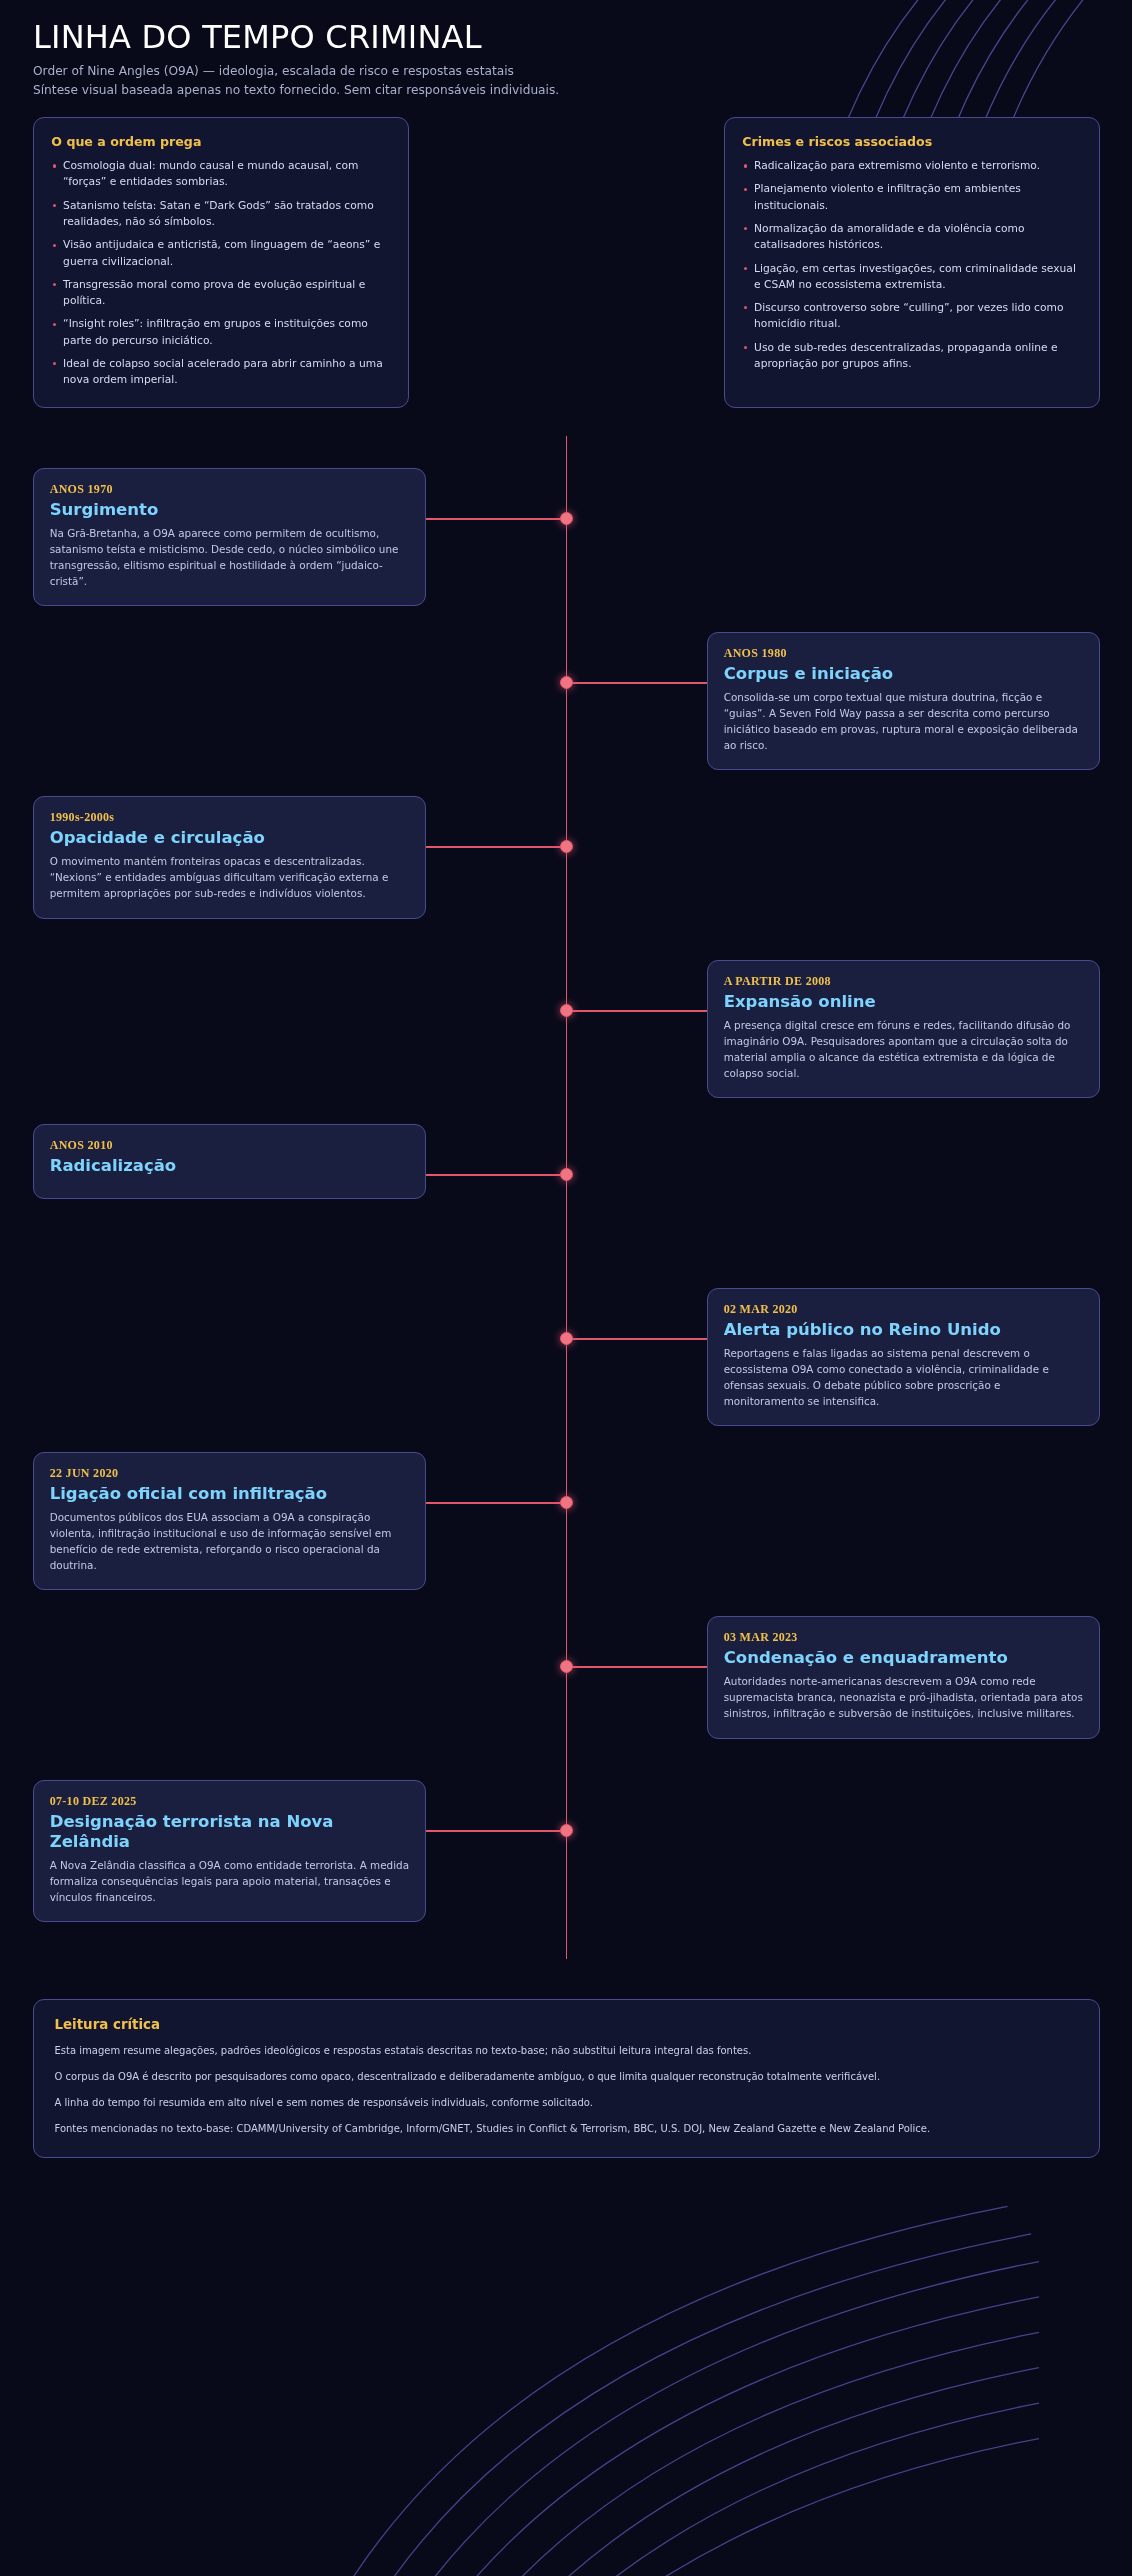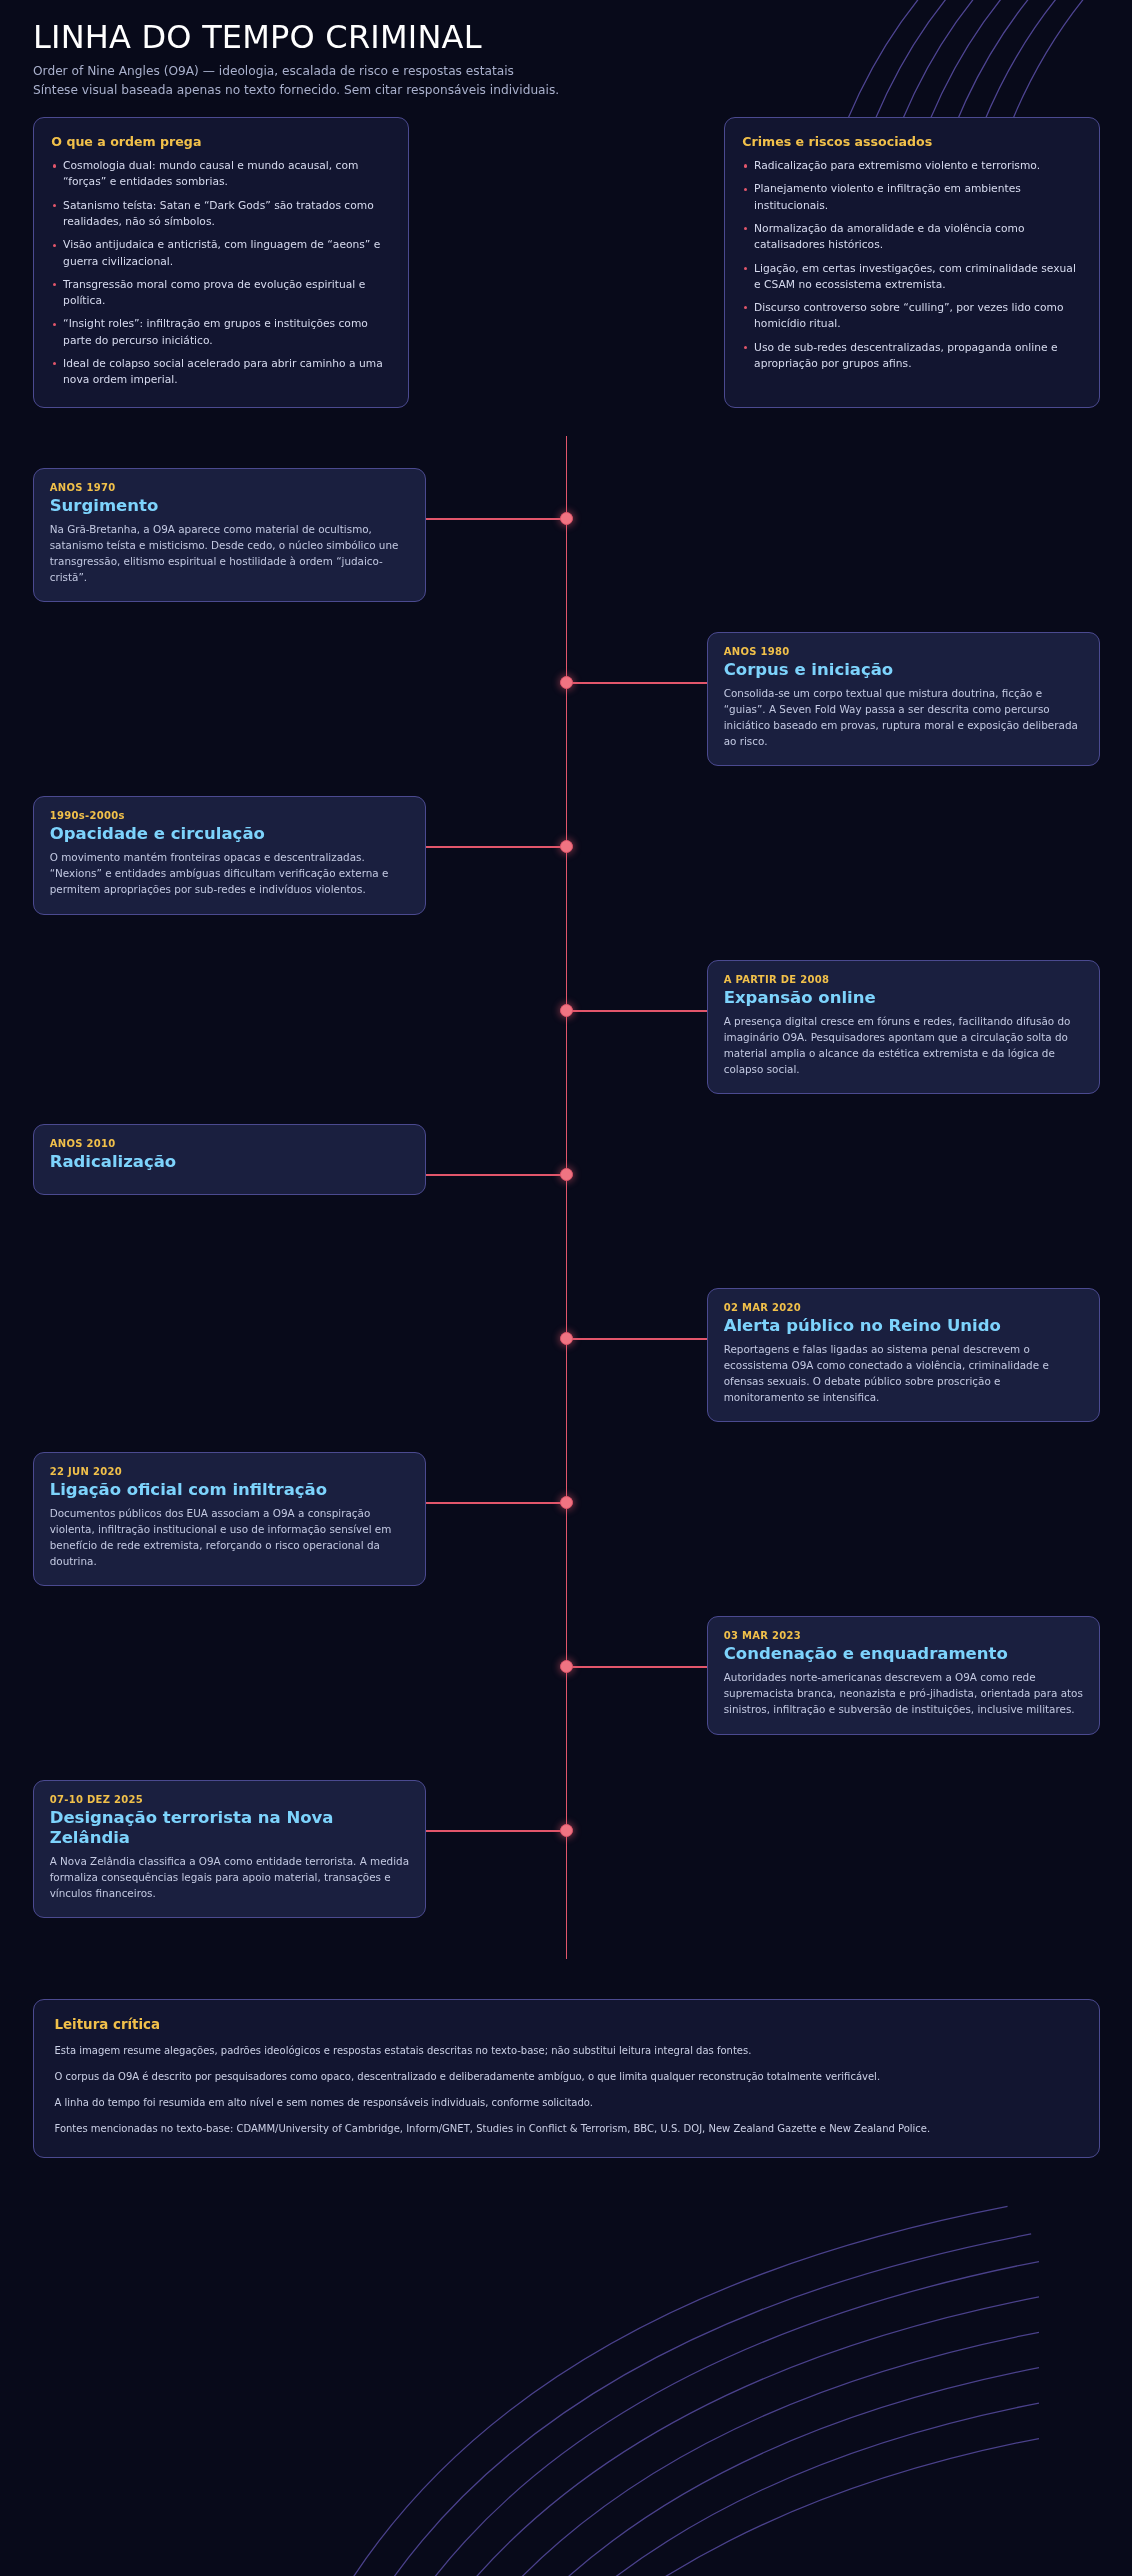--- a/index.html
+++ b/index.html
@@ -151,24 +151,25 @@
     background: #1a1f3f;
     border: 0.8px solid #4b4a90;
     border-radius: 11px;
     padding: 13.4px 15.7px 15.7px 15.7px;
   }
   .tl-item.left  .tl-card { left: 0; }
   .tl-item.right .tl-card { right: 0; }
 
   .tl-date {
     color: #f1c04a;
-    font-size: 10px;
+    font-size: 12px;
     font-weight: bold;
     letter-spacing: 0.3px;
     margin-bottom: 3.1px;
+    font-family: Liberation Serif, serif;
   }
   .tl-heading {
     color: #7dd3fc;
     font-size: 16.5px;
     font-weight: bold;
     line-height: 1.2;
     margin-bottom: 6.3px;
   }
   .tl-body {
     color: #c3c9e2;
@@ -266,21 +267,21 @@
 
   <div class="timeline">
     <div class="axis"></div>
     <div id="timeline-items">
         <div class="tl-item left">
           <div class="connector"></div>
           <div class="node"></div>
           <div class="tl-card">
             <div class="tl-date">ANOS 1970</div>
             <div class="tl-heading">Surgimento</div>
-            <div class="tl-body">Na Grã-Bretanha, a O9A aparece como material de ocultismo, satanismo teísta e misticismo. Desde cedo, o núcleo simbólico une transgressão, elitismo espiritual e hostilidade à ordem “judaico-cristã”.</div>
+            <div class="tl-body">Na Grã-Bretanha, a O9A aparece como permitem de ocultismo, satanismo teísta e misticismo. Desde cedo, o núcleo simbólico une transgressão, elitismo espiritual e hostilidade à ordem “judaico-cristã”.</div>
           </div>
         </div>
         <div class="tl-item right">
           <div class="connector"></div>
           <div class="node"></div>
           <div class="tl-card">
             <div class="tl-date">ANOS 1980</div>
             <div class="tl-heading">Corpus e iniciação</div>
             <div class="tl-body">Consolida-se um corpo textual que mistura doutrina, ficção e “guias”. A Seven Fold Way passa a ser descrita como percurso iniciático baseado em provas, ruptura moral e exposição deliberada ao risco.</div>
           </div>

